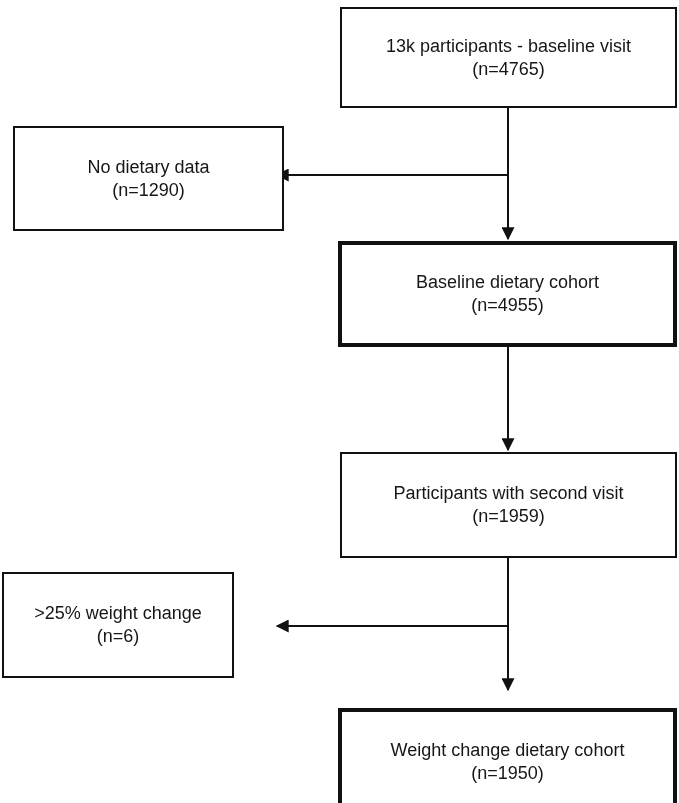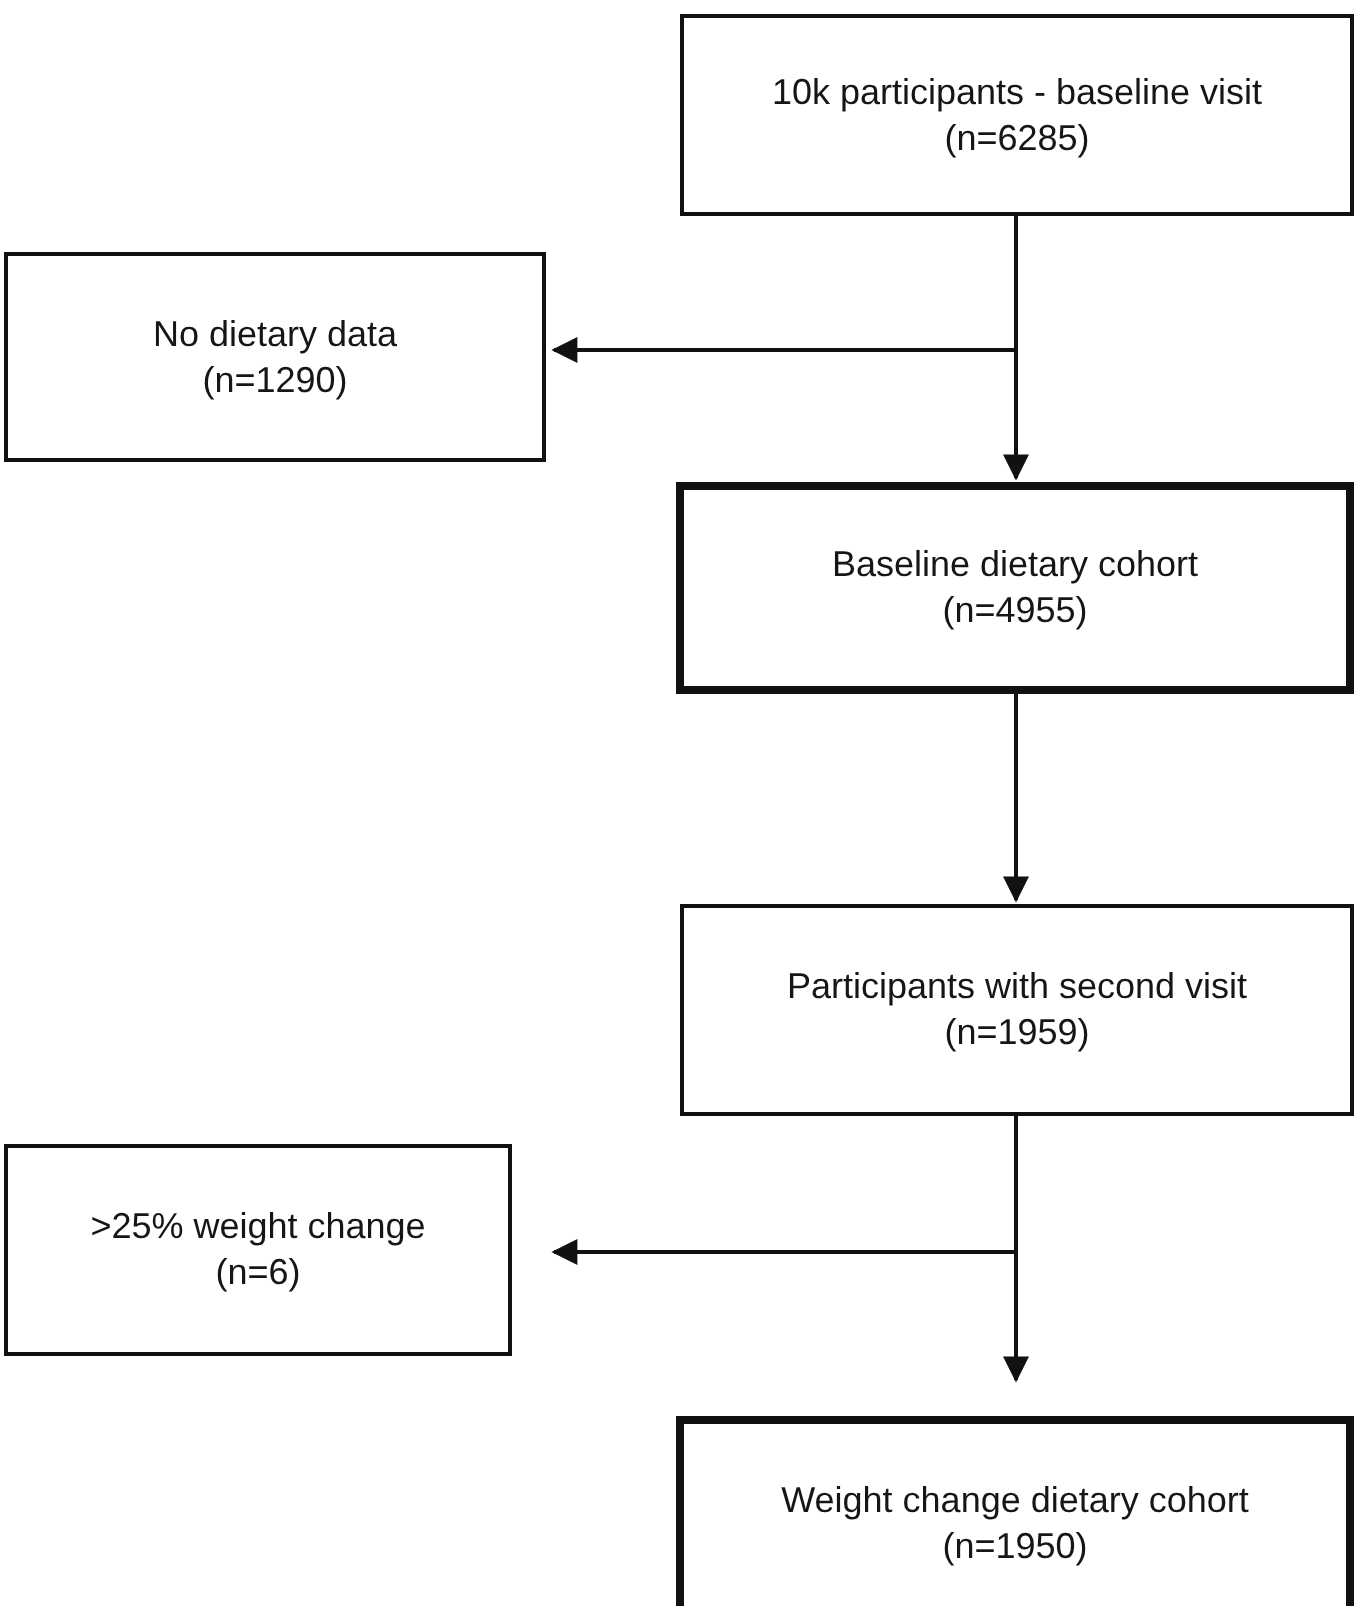--- a/index.html
+++ b/index.html
@@ -41,24 +41,24 @@
   }
   .flow-box.bold {
     border-width: 4px;
   }
   .flow-box .line {
     display: block;
     white-space: nowrap;
   }
   
   #box-baseline-visit            { left: 340px; top:   7px; width: 337px; height: 101px; }
-  #box-no-dietary-data           { left:   2px; top: 126px; width: 271px; height: 105px; }
+  #box-no-dietary-data           { left:   13px; top: 126px; width: 271px; height: 105px; }
   #box-baseline-dietary-cohort   { left: 338px; top: 241px; width: 339px; height: 106px; }
   #box-second-visit              { left: 340px; top: 452px; width: 337px; height: 106px; }
-  #box-weight-change-exclusion   { left:   2px; top: 572px; width: 254px; height: 106px; }
+  #box-weight-change-exclusion   { left:   2px; top: 572px; width: 232px; height: 106px; }
   #box-weight-change-cohort      { left: 338px; top: 708px; width: 339px; height: 108px; }
 </style>
 </head>
 <body>
 
 <div class="canvas">
 
   <svg class="arrows" viewBox="0 0 679 803" xmlns="http://www.w3.org/2000/svg">
     <defs>
       <marker id="arrowhead" markerUnits="userSpaceOnUse" markerWidth="18" markerHeight="13" viewBox="0 0 10 10" refX="9" refY="5" orient="auto">
@@ -71,22 +71,22 @@
     <line x1="508" y1="175" x2="277" y2="175" stroke="#111111" stroke-width="2" marker-end="url(#arrowhead)"></line>
 
     <line x1="508" y1="347" x2="508" y2="450" stroke="#111111" stroke-width="2" marker-end="url(#arrowhead)"></line>
 
     <line x1="508" y1="558" x2="508" y2="690" stroke="#111111" stroke-width="2" marker-end="url(#arrowhead)"></line>
 
     <line x1="508" y1="626" x2="277" y2="626" stroke="#111111" stroke-width="2" marker-end="url(#arrowhead)"></line>
   </svg>
 
   <div class="flow-box" id="box-baseline-visit">
-    <span class="line">10k participants - baseline visit</span>
-    <span class="line">(n=6285)</span>
+    <span class="line">13k participants - baseline visit</span>
+    <span class="line">(n=4765)</span>
   </div>
 
   <div class="flow-box" id="box-no-dietary-data">
     <span class="line">No dietary data</span>
     <span class="line">(n=1290)</span>
   </div>
 
   <div class="flow-box bold" id="box-baseline-dietary-cohort">
     <span class="line">Baseline dietary cohort</span>
     <span class="line">(n=4955)</span>

